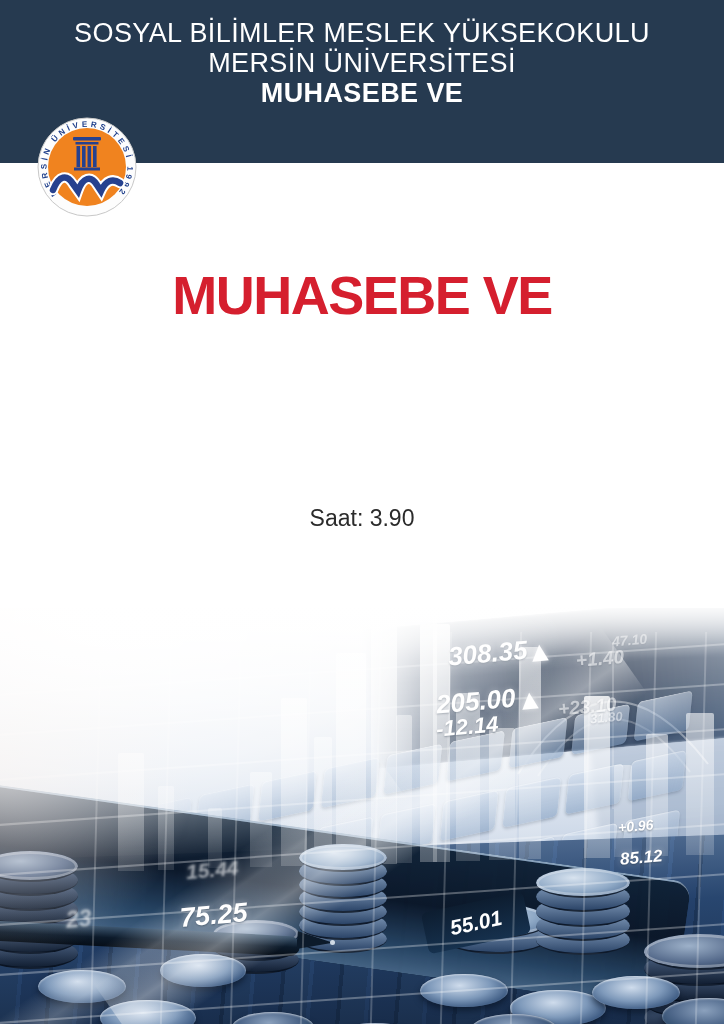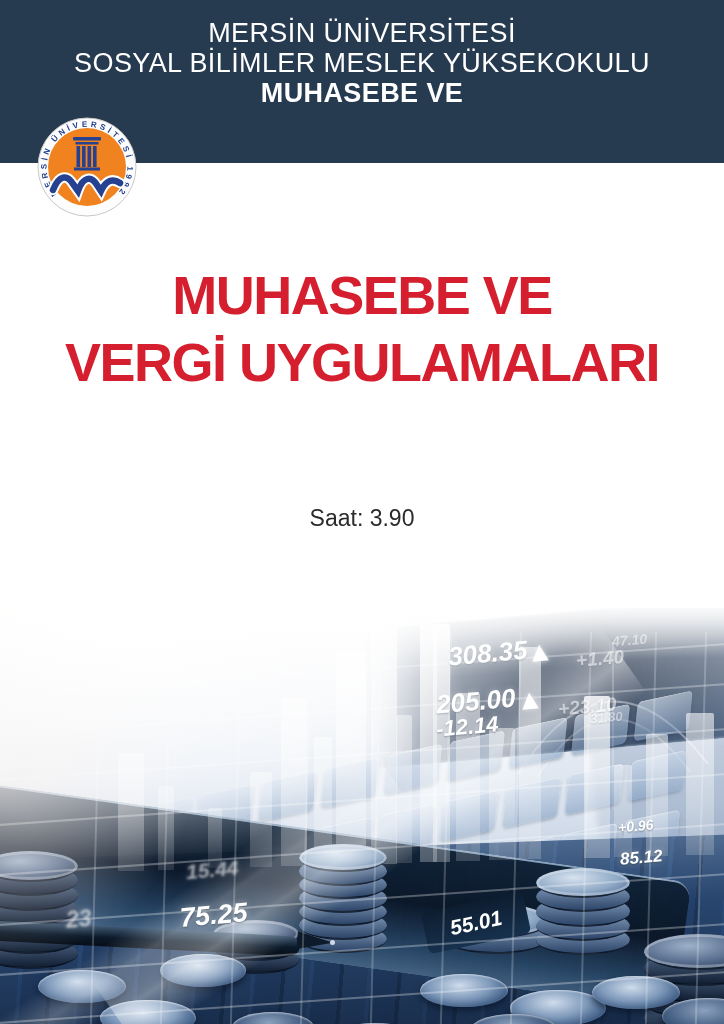--- a/index.html
+++ b/index.html
@@ -103,22 +103,22 @@
     background:radial-gradient(640px 330px at 14% 4%,rgba(255,255,255,.96),rgba(255,255,255,.55) 45%,rgba(255,255,255,0) 72%),
                radial-gradient(300px 300px at 0% 38%,rgba(246,236,230,.6),rgba(246,236,230,0) 65%),
                linear-gradient(180deg,rgba(255,255,255,.92) 0%,rgba(255,255,255,.3) 12%,rgba(255,255,255,0) 30%);}
 </style>
 </head>
 <body>
 
 <div class="poster">
 
   <div class="header" style="background: rgb(38, 58, 80);">
+    <div class="h-line">SOSYAL BİLİMLER MESLEK YÜKSEKOKULU</div>
     <div class="h-line">MERSİN ÜNİVERSİTESİ</div>
-    <div class="h-line">SOSYAL BİLİMLER MESLEK YÜKSEKOKULU</div>
     <div class="h-line bold">MUHASEBE VE</div>
   </div>
 
   <svg class="logo" viewBox="0 0 100 100">
     <circle cx="50" cy="50" r="49" fill="#fdfdfd" stroke="#c8c8c8" stroke-width="1"></circle>
     <circle cx="50" cy="50" r="39" fill="#f0831f"></circle>
     <defs>
       <path id="ringpath" d="M 21.5,78.5 A 40.3,40.3 0 1 1 78.5,78.5" fill="none"></path>
     </defs>
     <text font-size="8" font-weight="bold" fill="#21418c" letter-spacing="1.4" font-family="Liberation Sans, DejaVu Sans, sans-serif">
@@ -134,21 +134,20 @@
       <rect x="37" y="50.5" width="26" height="3"></rect>
     </g>
     <g>
       <path d="M 16,73 C 22,58 30,57 36,67 L 41,74 C 46,60 54,58 60,68 L 64,74 C 69,63 76,61 83,66" stroke="#ffffff" stroke-width="10.5" fill="none" stroke-linecap="round"></path>
       <path d="M 16,73 C 22,58 30,57 36,67 L 41,74 C 46,60 54,58 60,68 L 64,74 C 69,63 76,61 83,66" stroke="#26418f" stroke-width="6.5" fill="none" stroke-linecap="round"></path>
     </g>
   </svg>
 
   <div class="title-block" style="color: rgb(213, 31, 46);">
     <div>MUHASEBE VE</div>
-    <div>VERGİ UYGULAMALARI</div>
   </div>
 
   <div class="event-block">
     <div class="event-time">Saat: 3.90</div>
   </div>
 
   <div class="photo" id="photo">
     <div class="ticker-band"></div>
     <div class="monitor"></div>
     <svg class="dome" viewBox="0 0 226 210">

